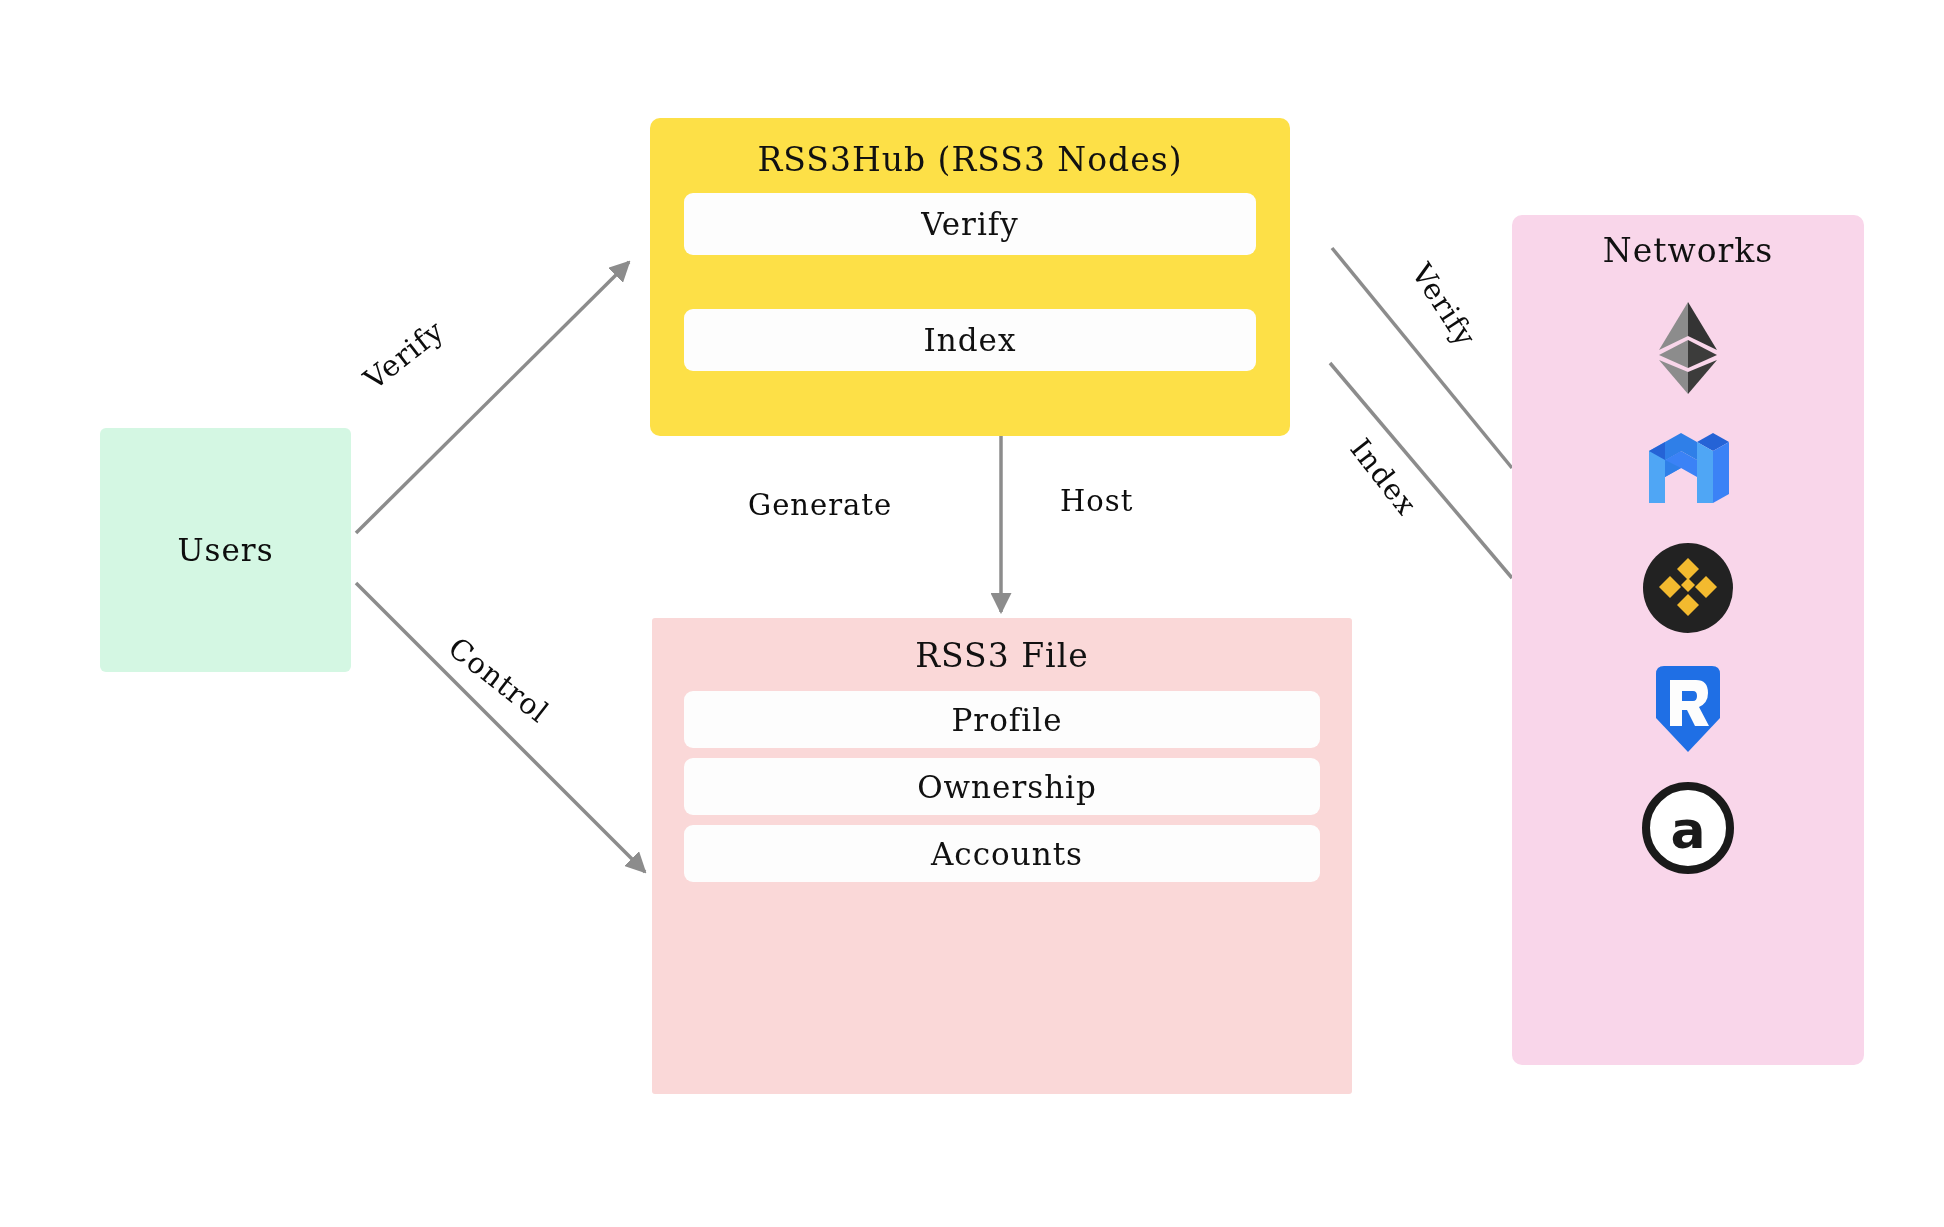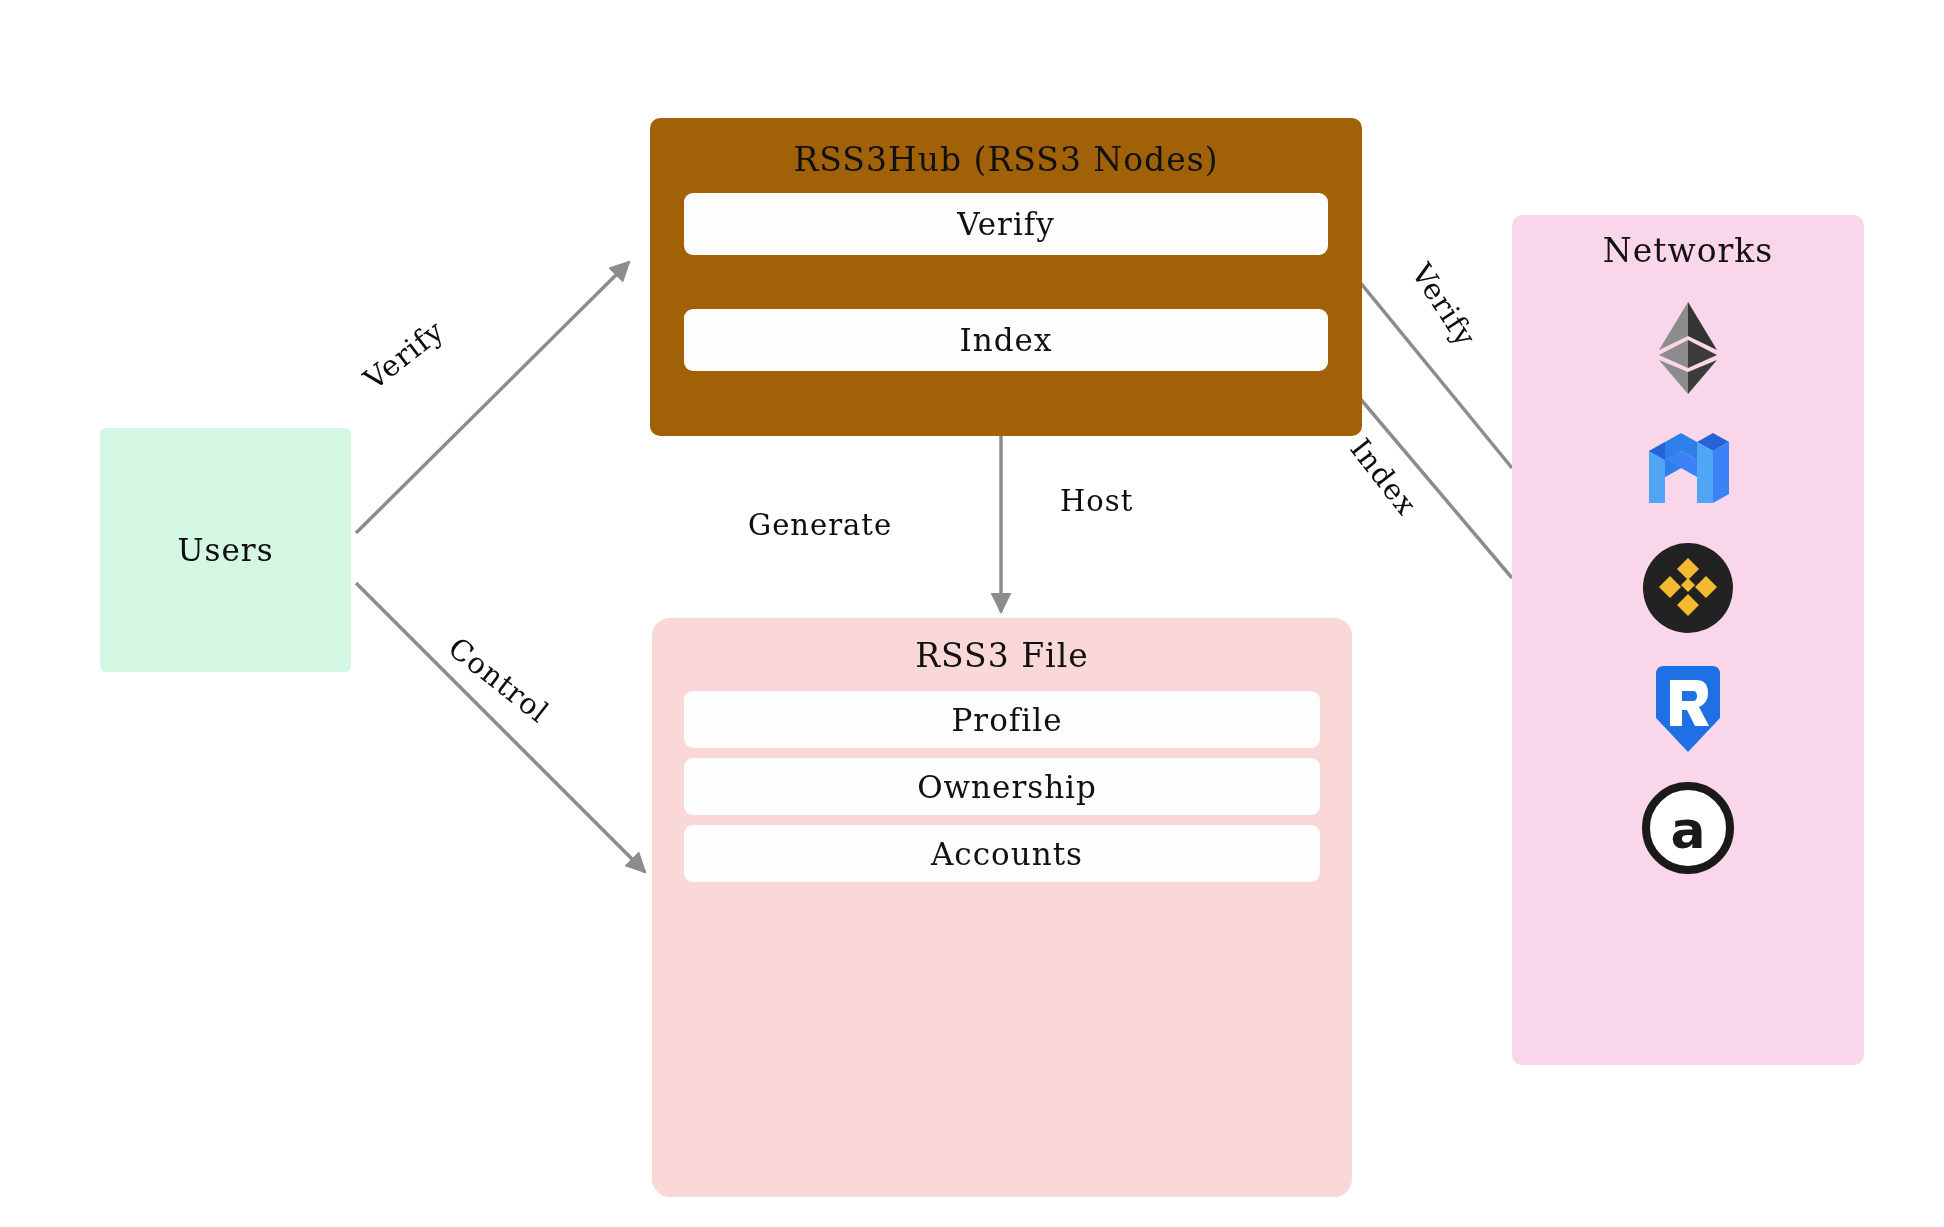--- a/index.html
+++ b/index.html
@@ -36,22 +36,22 @@
   }
   #users-box .node-title {
     font-size: 31px;
     color: #0d0d0d;
     letter-spacing: 1px;
     font-family: "DejaVu Serif", serif;
   }
   
   #hub-box {
     left: 650px; top: 118px;
-    width: 712px; height: 318px;
-    background: #a16207;
+    width: 640px; height: 318px;
+    background: #fde047;
     border-radius: 10px;
     padding: 22px 34px 26px 34px;
   }
   #hub-box .panel-title {
     text-align: center;
     font-size: 33px;
     color: #111111;
     letter-spacing: 1px;
     margin-bottom: 14px;
     font-family: "DejaVu Serif", serif;
@@ -65,23 +65,23 @@
     justify-content: center;
     font-size: 31px;
     color: #111111;
     letter-spacing: 1px;
     font-family: "DejaVu Serif", serif;
   }
   #hub-verify { margin-bottom: 54px; }
   
   #file-box {
     left: 652px; top: 618px;
-    width: 700px; height: 579px;
+    width: 700px; height: 476px;
     background: #fad8d8;
-    border-radius: 18px;
+    border-radius: 3px;
     padding: 18px 32px 22px 32px;
   }
   #file-box .panel-title {
     text-align: center;
     font-size: 33px;
     color: #111111;
     letter-spacing: 1px;
     margin-bottom: 16px;
     font-family: "DejaVu Serif", serif;
   }
@@ -140,21 +140,21 @@
   }
   #label-verify-right {
     left: 1398px; top: 288px;
     transform: rotate(57deg);
   }
   #label-index-right {
     left: 1340px; top: 460px;
     transform: rotate(52deg);
   }
   #label-generate {
-    left: 748px; top: 508px;
+    left: 748px; top: 488px;
   }
   #label-host {
     left: 1060px; top: 484px;
   }
 </style>
 </head>
 <body>
 
 <svg id="canvas" viewBox="0 0 1944 1227">
   <defs>

